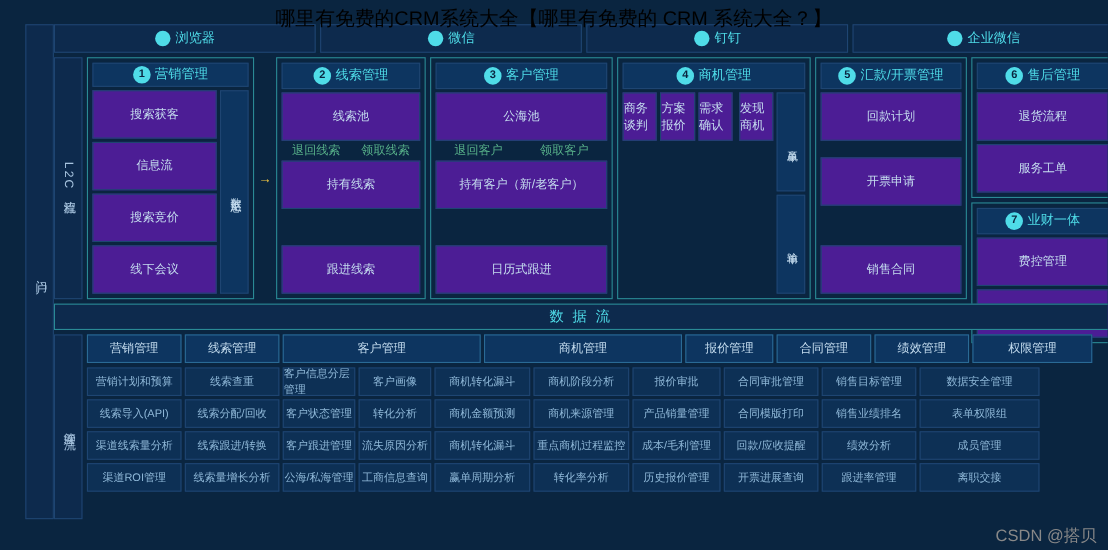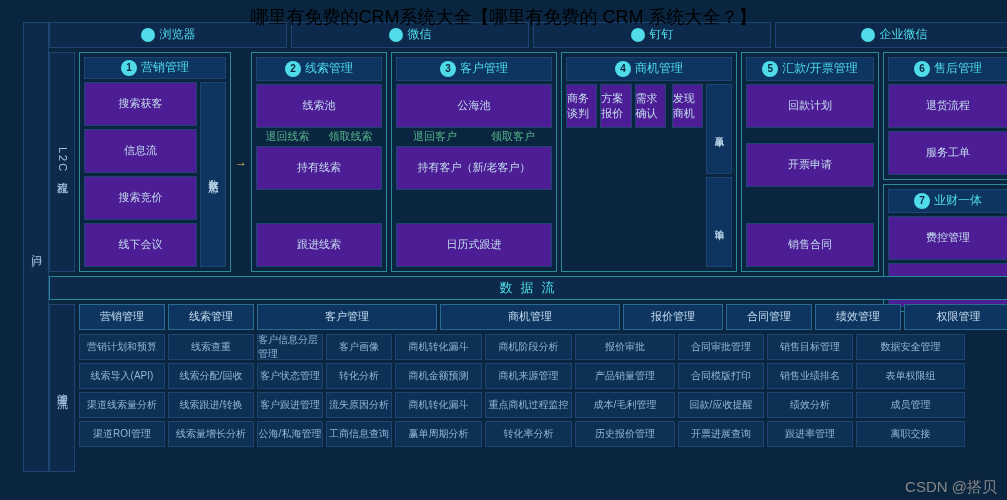--- a/index.html
+++ b/index.html
@@ -31,21 +31,21 @@
 .s6{flex:0.9}.s7{flex:1.1}
 .flow-label{color:#57b089;font-size:11px;display:flex;justify-content:space-around;height:12px;align-items:center}
 .databar{background:#0d2a4d;border:1px solid #2a8a95;height:24px;display:flex;align-items:center;justify-content:center;color:#4fdce8;font-size:13px;letter-spacing:8px}
 .row3{display:flex;gap:4px;height:170px}
 .mgt{flex:1;display:flex;flex-direction:column;gap:4px}
 .mgt-headers{display:flex;gap:3px;height:26px}
 .mgt-head{background:#0d3560;border:1px solid #2a6a95;display:flex;align-items:center;justify-content:center;color:#c5ddef;font-size:11px}
 .mgt-body{display:flex;gap:3px;flex:1}
 .mgt-col{display:flex;flex-direction:column;gap:3px}
 .mgt-box{background:#0d3055;border:1px solid #1e4572;height:26px;display:flex;align-items:center;justify-content:center;color:#8fb8d8;font-size:10px}
-.w1{width:86px}.w2{width:86px}.w3{width:180px}.w4{width:180px}.w5{width:100px}.w6{width:86px}.w7{width:86px}.w8{width:109px}
+.w1{width:86px}.w2{width:86px}.w3{width:180px}.w4{width:180px}.w5{width:80px}.w6{width:86px}.w7{width:86px}.w8{width:109px}
 .w3a,.w3b{width:66px}.w4a,.w4b{width:87px}
 .watermark{position:absolute;bottom:3px;right:10px;color:#888;font-size:15px}
 .arrow{color:#f5c842;font-size:12px}
 </style>
 </head>
 <body>
 
 <div class="title-overlay">哪里有免费的CRM系统大全【哪里有免费的 CRM 系统大全？】</div>
 
 <div class="main">

